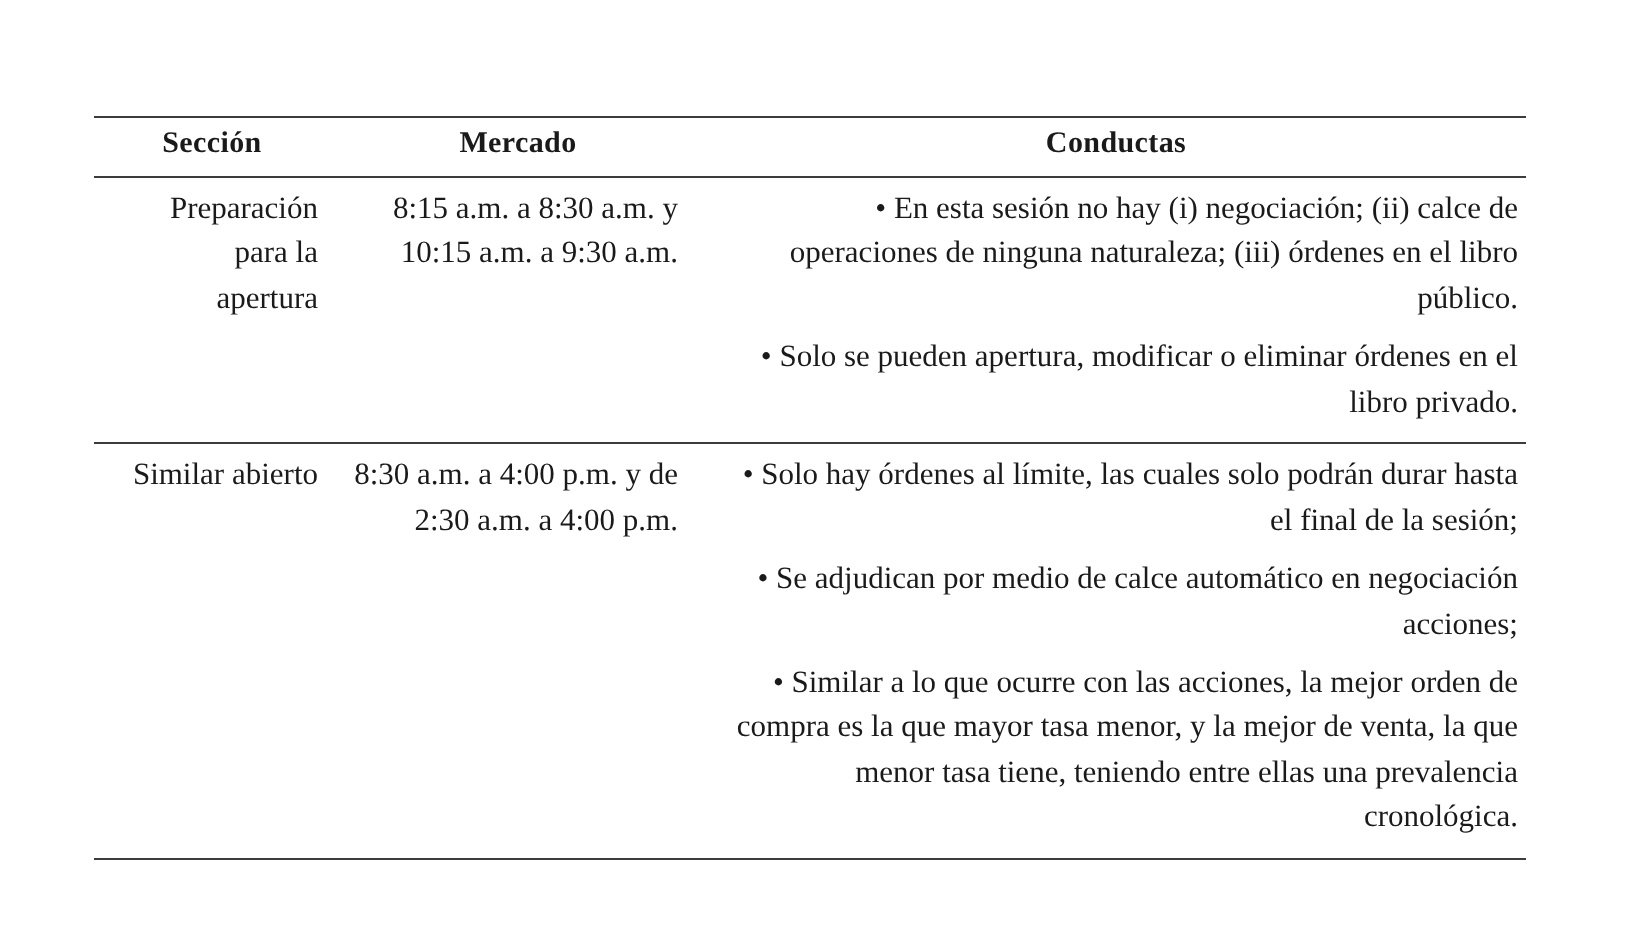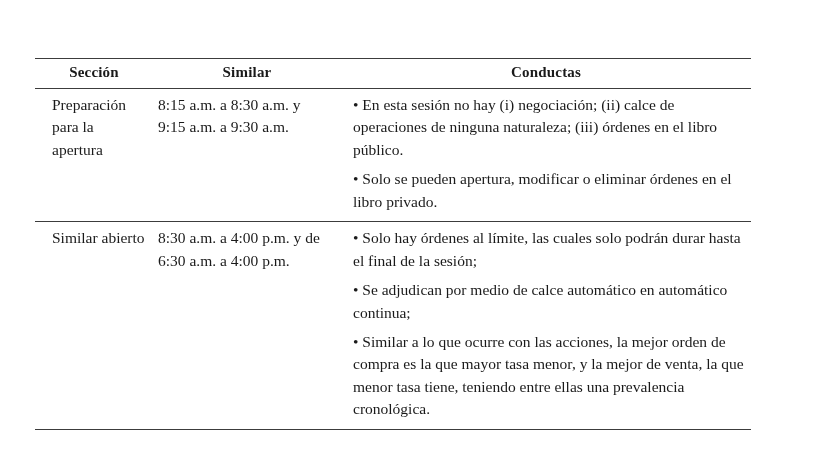--- a/index.html
+++ b/index.html
@@ -14,21 +14,21 @@
   }
   .page {
     position: relative;
     width: 818px;
     height: 469px;
     background: #ffffff;
     overflow: hidden;
   }
   .table-wrap {
     position: absolute;
-    left: 35px;
+    left: 47px;
     top: 58px;
     width: 716px;
   }
   table {
     border-collapse: collapse;
     width: 100%;
     font-size: 15.5px;
     line-height: 1.45;
   }
   col.c1 { width: 118px; }
@@ -40,20 +40,21 @@
     text-align: center;
     padding: 3px 4px 4px 4px;
     border-top: 1.2px solid #3c3c3c;
     border-bottom: 1.2px solid #3c3c3c;
     letter-spacing: 0.2px;
   }
   tbody td {
     vertical-align: top;
     padding-top: 5px;
     padding-bottom: 8px;
+    text-align: right;
   }
   tbody tr {
     border-bottom: 1.2px solid #3c3c3c;
   }
   td.seccion-cell  { padding-left: 17px; padding-right: 6px; }
   td.horario-cell  { padding-left: 5px;  padding-right: 14px; }
   td.conductas-cell{ padding-left: 12px; padding-right: 4px; }
   .conducta {
     margin: 0 0 7px 0;
   }
@@ -68,38 +69,38 @@
   <div class="table-wrap">
     <table>
       <colgroup>
         <col class="c1">
         <col class="c2">
         <col class="c3">
       </colgroup>
       <thead>
         <tr>
           <th>Sección</th>
-          <th>Similar</th>
+          <th>Mercado</th>
           <th>Conductas</th>
         </tr>
       </thead>
       <tbody>
         <tr>
           <td class="seccion-cell">Preparación para la apertura</td>
-          <td class="horario-cell">8:15 a.m. a 8:30 a.m. y 9:15 a.m. a 9:30 a.m.</td>
+          <td class="horario-cell">8:15 a.m. a 8:30 a.m. y 10:15 a.m. a 9:30 a.m.</td>
           <td class="conductas-cell">
             <p class="conducta">• En esta sesión no hay (i) negociación; (ii) calce de operaciones de ninguna naturaleza; (iii) órdenes en el libro público.</p>
             <p class="conducta">• Solo se pueden apertura, modificar o eliminar órdenes en el libro privado.</p>
           </td>
         </tr>
         <tr>
           <td class="seccion-cell">Similar abierto</td>
-          <td class="horario-cell">8:30 a.m. a 4:00 p.m. y de 6:30 a.m. a 4:00 p.m.</td>
+          <td class="horario-cell">8:30 a.m. a 4:00 p.m. y de 2:30 a.m. a 4:00 p.m.</td>
           <td class="conductas-cell">
             <p class="conducta">• Solo hay órdenes al límite, las cuales solo podrán durar hasta el final de la sesión;</p>
-            <p class="conducta">• Se adjudican por medio de calce automático en automático continua;</p>
+            <p class="conducta">• Se adjudican por medio de calce automático en negociación acciones;</p>
             <p class="conducta">• Similar a lo que ocurre con las acciones, la mejor orden de compra es la que mayor tasa menor, y la mejor de venta, la que menor tasa tiene, teniendo entre ellas una prevalencia cronológica.</p>
           </td>
         </tr>
       </tbody>
     </table>
   </div>
 </div>
 
 </body></html>

